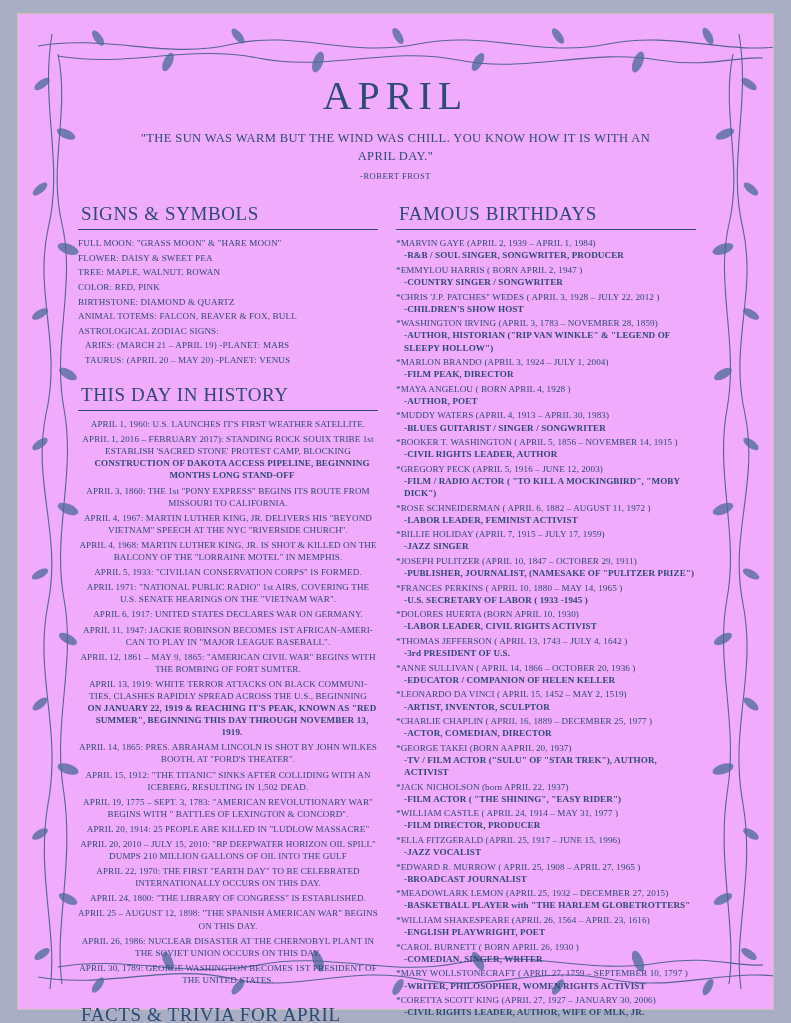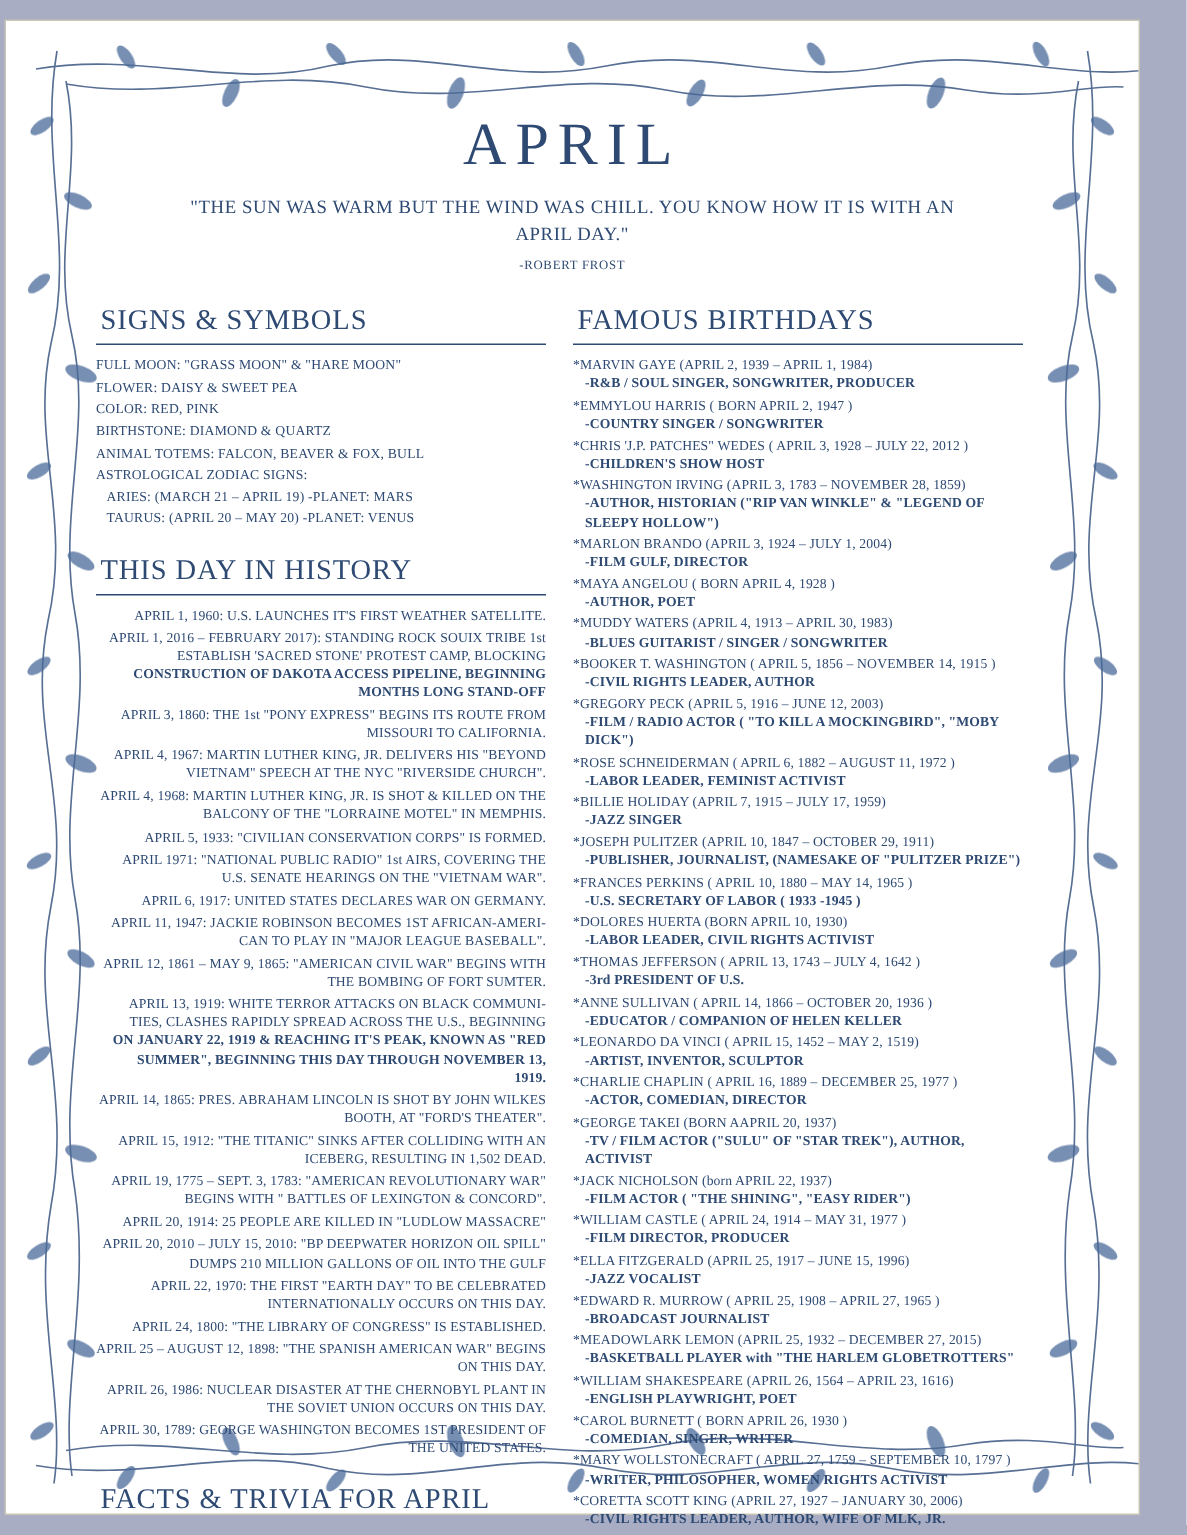--- a/index.html
+++ b/index.html
@@ -8,25 +8,25 @@
   }
   body {
     width: 791px;
     height: 1023px;
     background: #a8adc4;
     font-family: "Liberation Serif", serif;
     overflow: hidden;
   }
   .page {
     position: absolute;
-    left: 4px;
+    left: 18px;
     top: 14px;
     width: 755px;
     height: 995px;
-    background: #ffffff;
+    background: #f0abfc;
     box-shadow: 0 0 0 1px #c8c5b4;
   }
   .vine-frame {
     position: absolute;
     left: 0; top: 0;
     width: 755px;
     height: 995px;
     pointer-events: none;
   }
   .inner {
@@ -99,21 +99,21 @@
     display: block;
     padding-left: 7px;
   }
   .ev {
     color: #2e4a73;
     font-size: 9.1px;
     line-height: 1.33;
     letter-spacing: 0.1px;
     margin-bottom: 3px;
     padding-left: 0px;
-    text-align: right;
+    text-align: center;
   }
   .ev .cont { display: block; padding-left: 8px; font-weight: bold; }
   .bd {
     color: #2e4a73;
     font-size: 9.1px;
     line-height: 1.33;
     letter-spacing: 0.1px;
     margin-bottom: 2.5px;
   }
   .bd .sub { display: block; padding-left: 8px; font-weight: bold; }
@@ -203,20 +203,21 @@
     <div class="columns">
 
       <div class="col-left">
 
         <div class="block">
           <h2 class="section">SIGNS &amp; SYMBOLS</h2>
           <div class="rule"></div>
           <ul class="list">
             <li>FULL MOON: "GRASS MOON" &amp; "HARE MOON"</li>
             <li>FLOWER: DAISY &amp; SWEET PEA</li>
+            <li>TREE: MAPLE, WALNUT, ROWAN</li>
             <li>COLOR: RED, PINK</li>
             <li>BIRTHSTONE: DIAMOND &amp; QUARTZ</li>
             <li>ANIMAL TOTEMS: FALCON, BEAVER &amp; FOX, BULL</li>
             <li>ASTROLOGICAL ZODIAC SIGNS:</li>
             <li>
                 <span class="sub">ARIES: (MARCH 21 – APRIL 19) -PLANET: MARS</span>
               </li>
             <li>
                 <span class="sub">TAURUS: (APRIL 20 – MAY 20) -PLANET: VENUS</span>
               </li>
@@ -260,21 +261,21 @@
 
       <div class="col-right">
         <div class="block">
           <h2 class="section">FAMOUS BIRTHDAYS</h2>
           <div class="rule"></div>
           <div>
             <div class="bd"><span>*MARVIN GAYE (APRIL 2, 1939 – APRIL 1, 1984)</span><span class="sub">-R&amp;B / SOUL SINGER, SONGWRITER, PRODUCER</span></div>
             <div class="bd"><span>*EMMYLOU HARRIS ( BORN APRIL 2, 1947 )</span><span class="sub">-COUNTRY SINGER / SONGWRITER</span></div>
             <div class="bd"><span>*CHRIS 'J.P. PATCHES" WEDES ( APRIL 3, 1928 – JULY 22, 2012 )</span><span class="sub">-CHILDREN'S SHOW HOST</span></div>
             <div class="bd"><span>*WASHINGTON IRVING (APRIL 3, 1783 – NOVEMBER 28, 1859)</span><span class="sub">-AUTHOR, HISTORIAN ("RIP VAN WINKLE" &amp; "LEGEND OF SLEEPY HOLLOW")</span></div>
-            <div class="bd"><span>*MARLON BRANDO (APRIL 3, 1924 – JULY 1, 2004)</span><span class="sub">-FILM GULF, DIRECTOR</span></div>
+            <div class="bd"><span>*MARLON BRANDO (APRIL 3, 1924 – JULY 1, 2004)</span><span class="sub">-FILM PEAK, DIRECTOR</span></div>
             <div class="bd"><span>*MAYA ANGELOU ( BORN APRIL 4, 1928 )</span><span class="sub">-AUTHOR, POET</span></div>
             <div class="bd"><span>*MUDDY WATERS (APRIL 4, 1913 – APRIL 30, 1983)</span><span class="sub">-BLUES GUITARIST / SINGER / SONGWRITER</span></div>
             <div class="bd"><span>*BOOKER T. WASHINGTON ( APRIL 5, 1856 – NOVEMBER 14, 1915 )</span><span class="sub">-CIVIL RIGHTS LEADER, AUTHOR</span></div>
             <div class="bd"><span>*GREGORY PECK (APRIL 5, 1916 – JUNE 12, 2003)</span><span class="sub">-FILM / RADIO ACTOR ( "TO KILL A MOCKINGBIRD", "MOBY DICK")</span></div>
             <div class="bd"><span>*ROSE SCHNEIDERMAN ( APRIL 6, 1882 – AUGUST 11, 1972 )</span><span class="sub">-LABOR LEADER, FEMINIST ACTIVIST</span></div>
             <div class="bd"><span>*BILLIE HOLIDAY (APRIL 7, 1915 – JULY 17, 1959)</span><span class="sub">-JAZZ SINGER</span></div>
             <div class="bd"><span>*JOSEPH PULITZER (APRIL 10, 1847 – OCTOBER 29, 1911)</span><span class="sub">-PUBLISHER, JOURNALIST, (NAMESAKE OF "PULITZER PRIZE")</span></div>
             <div class="bd"><span>*FRANCES PERKINS ( APRIL 10, 1880 – MAY 14, 1965 )</span><span class="sub">-U.S. SECRETARY OF LABOR ( 1933 -1945 )</span></div>
             <div class="bd"><span>*DOLORES HUERTA (BORN APRIL 10, 1930)</span><span class="sub">-LABOR LEADER, CIVIL RIGHTS ACTIVIST</span></div>
             <div class="bd"><span>*THOMAS JEFFERSON ( APRIL 13, 1743 – JULY 4, 1642 )</span><span class="sub">-3rd PRESIDENT OF U.S.</span></div>

